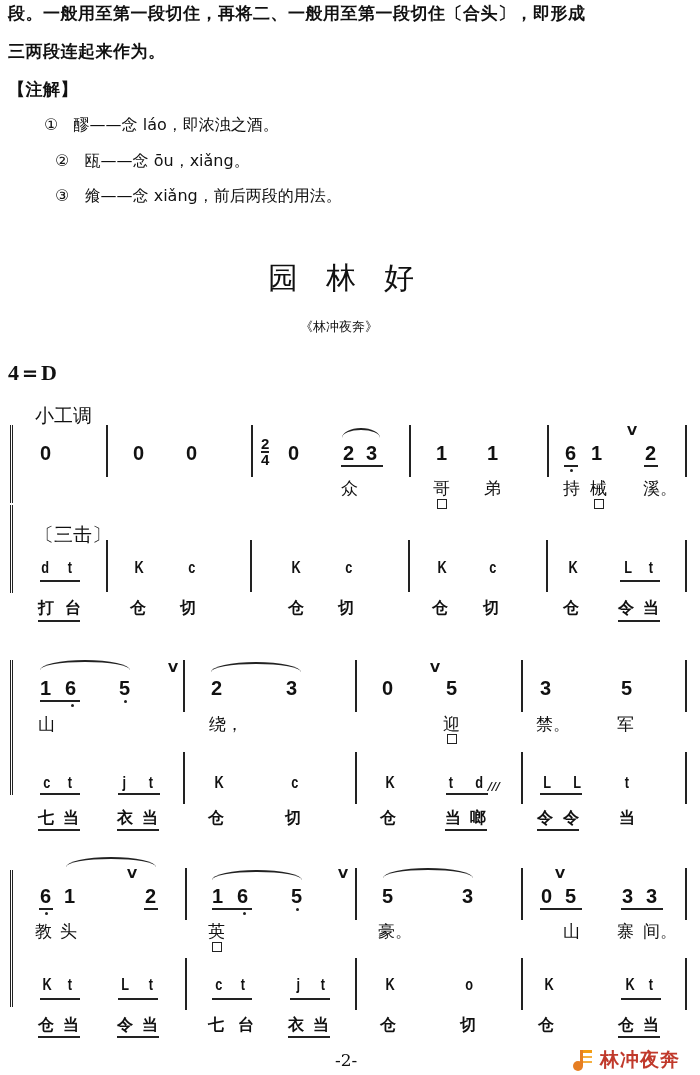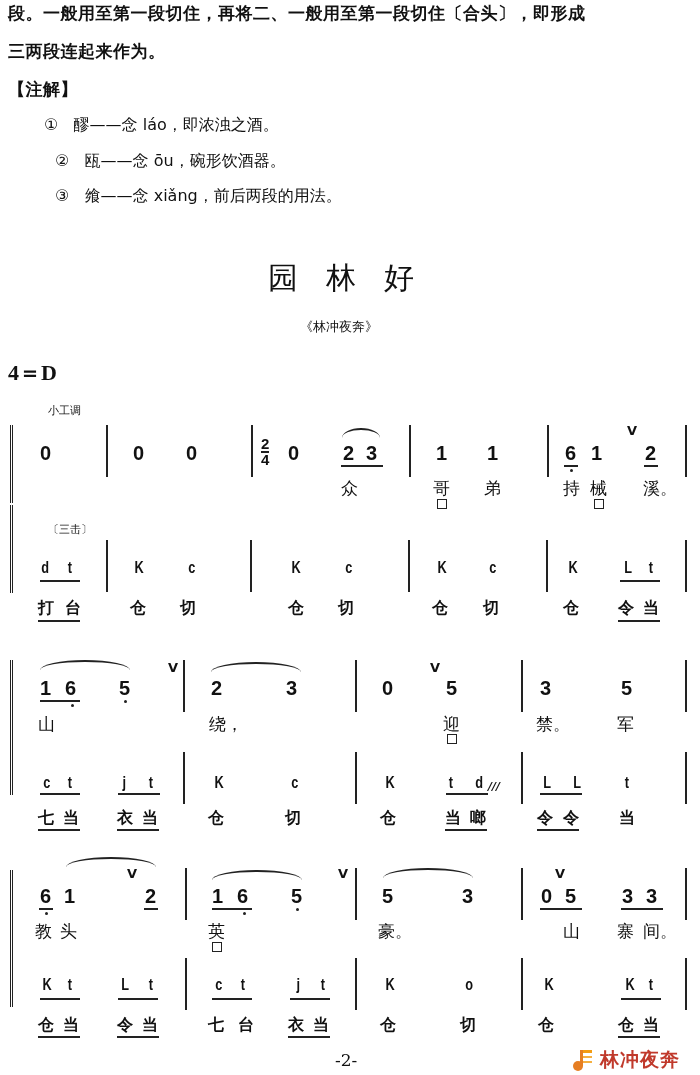--- a/index.html
+++ b/index.html
@@ -4,21 +4,21 @@
 <style>
   html, body { margin:0; padding:0; background:#fff; }
   body { width:700px; height:1075px; position:relative; overflow:hidden; color:#111;
          font-family: "DejaVu Sans", sans-serif; }
   .abs { position:absolute; white-space:nowrap; }
   .prose { font-size:17px; font-weight:bold; letter-spacing:0.5px; }
   .note { font-size:16px; }
   .title { font-family:"DejaVu Serif", serif; font-size:30px; letter-spacing:28px; }
   .subtitle { font-size:13px; }
   .key { font-family:"Liberation Serif", serif; font-weight:bold; font-size:22px; }
-  .small-label { font-size:11px;margin-left:13px; }
+  .small-label { font-size:19px; }
   .num { font-family:"Liberation Sans", sans-serif; font-weight:bold; font-size:20px; }
   .perc { font-family:"Liberation Sans", sans-serif; font-weight:bold; font-size:17px; transform:scaleX(0.75); }
   .lyric { font-size:17px; }
   .syl { font-size:16px; font-weight:bold; }
   .bar { position:absolute; width:2px; background:#222; }
   .ul { position:absolute; height:1.5px; background:#222; }
   .dot { position:absolute; width:3px; height:3px; border-radius:50%; background:#222; }
   .slur { position:absolute; border-top:2px solid #222; border-radius:50% 50% 0 0 / 100% 100% 0 0; height:8px; }
   .breath { position:absolute; font-size:13px; font-weight:bold; }
   .bracket { position:absolute; border-left:3px double #222; }
@@ -35,21 +35,21 @@
 <div class="abs prose" style="left:8px;top:2px;">段。一般用至第一段切住，再将二、一般用至第一段切住〔合头〕，即形成</div>
 <div class="abs prose" style="left:8px;top:40px;">三两段连起来作为。</div>
 <div class="abs prose" style="left:8px;top:78px;">【注解】</div>
 
 <div class="abs note" style="left:44px;top:115px;">
   <span>①</span>&nbsp;&nbsp;
   <span>醪——念 láo，即浓浊之酒。</span>
 </div>
 <div class="abs note" style="left:55px;top:151px;">
   <span>②</span>&nbsp;&nbsp;
-  <span>瓯——念 ōu，碗形饮酒器。</span>
+  <span>瓯——念 ōu，xiǎng。</span>
 </div>
 <div class="abs note" style="left:55px;top:186px;">
   <span>③</span>&nbsp;&nbsp;
   <span>飨——念 xiǎng，前后两段的用法。</span>
 </div>
 
 <div class="abs title" style="left:268px;top:258px;">园林好</div>
 <div class="abs subtitle" style="left:300px;top:318px;">《林冲夜奔》</div>
 <div class="abs key" style="left:8px;top:358px;">4＝D</div>
 

